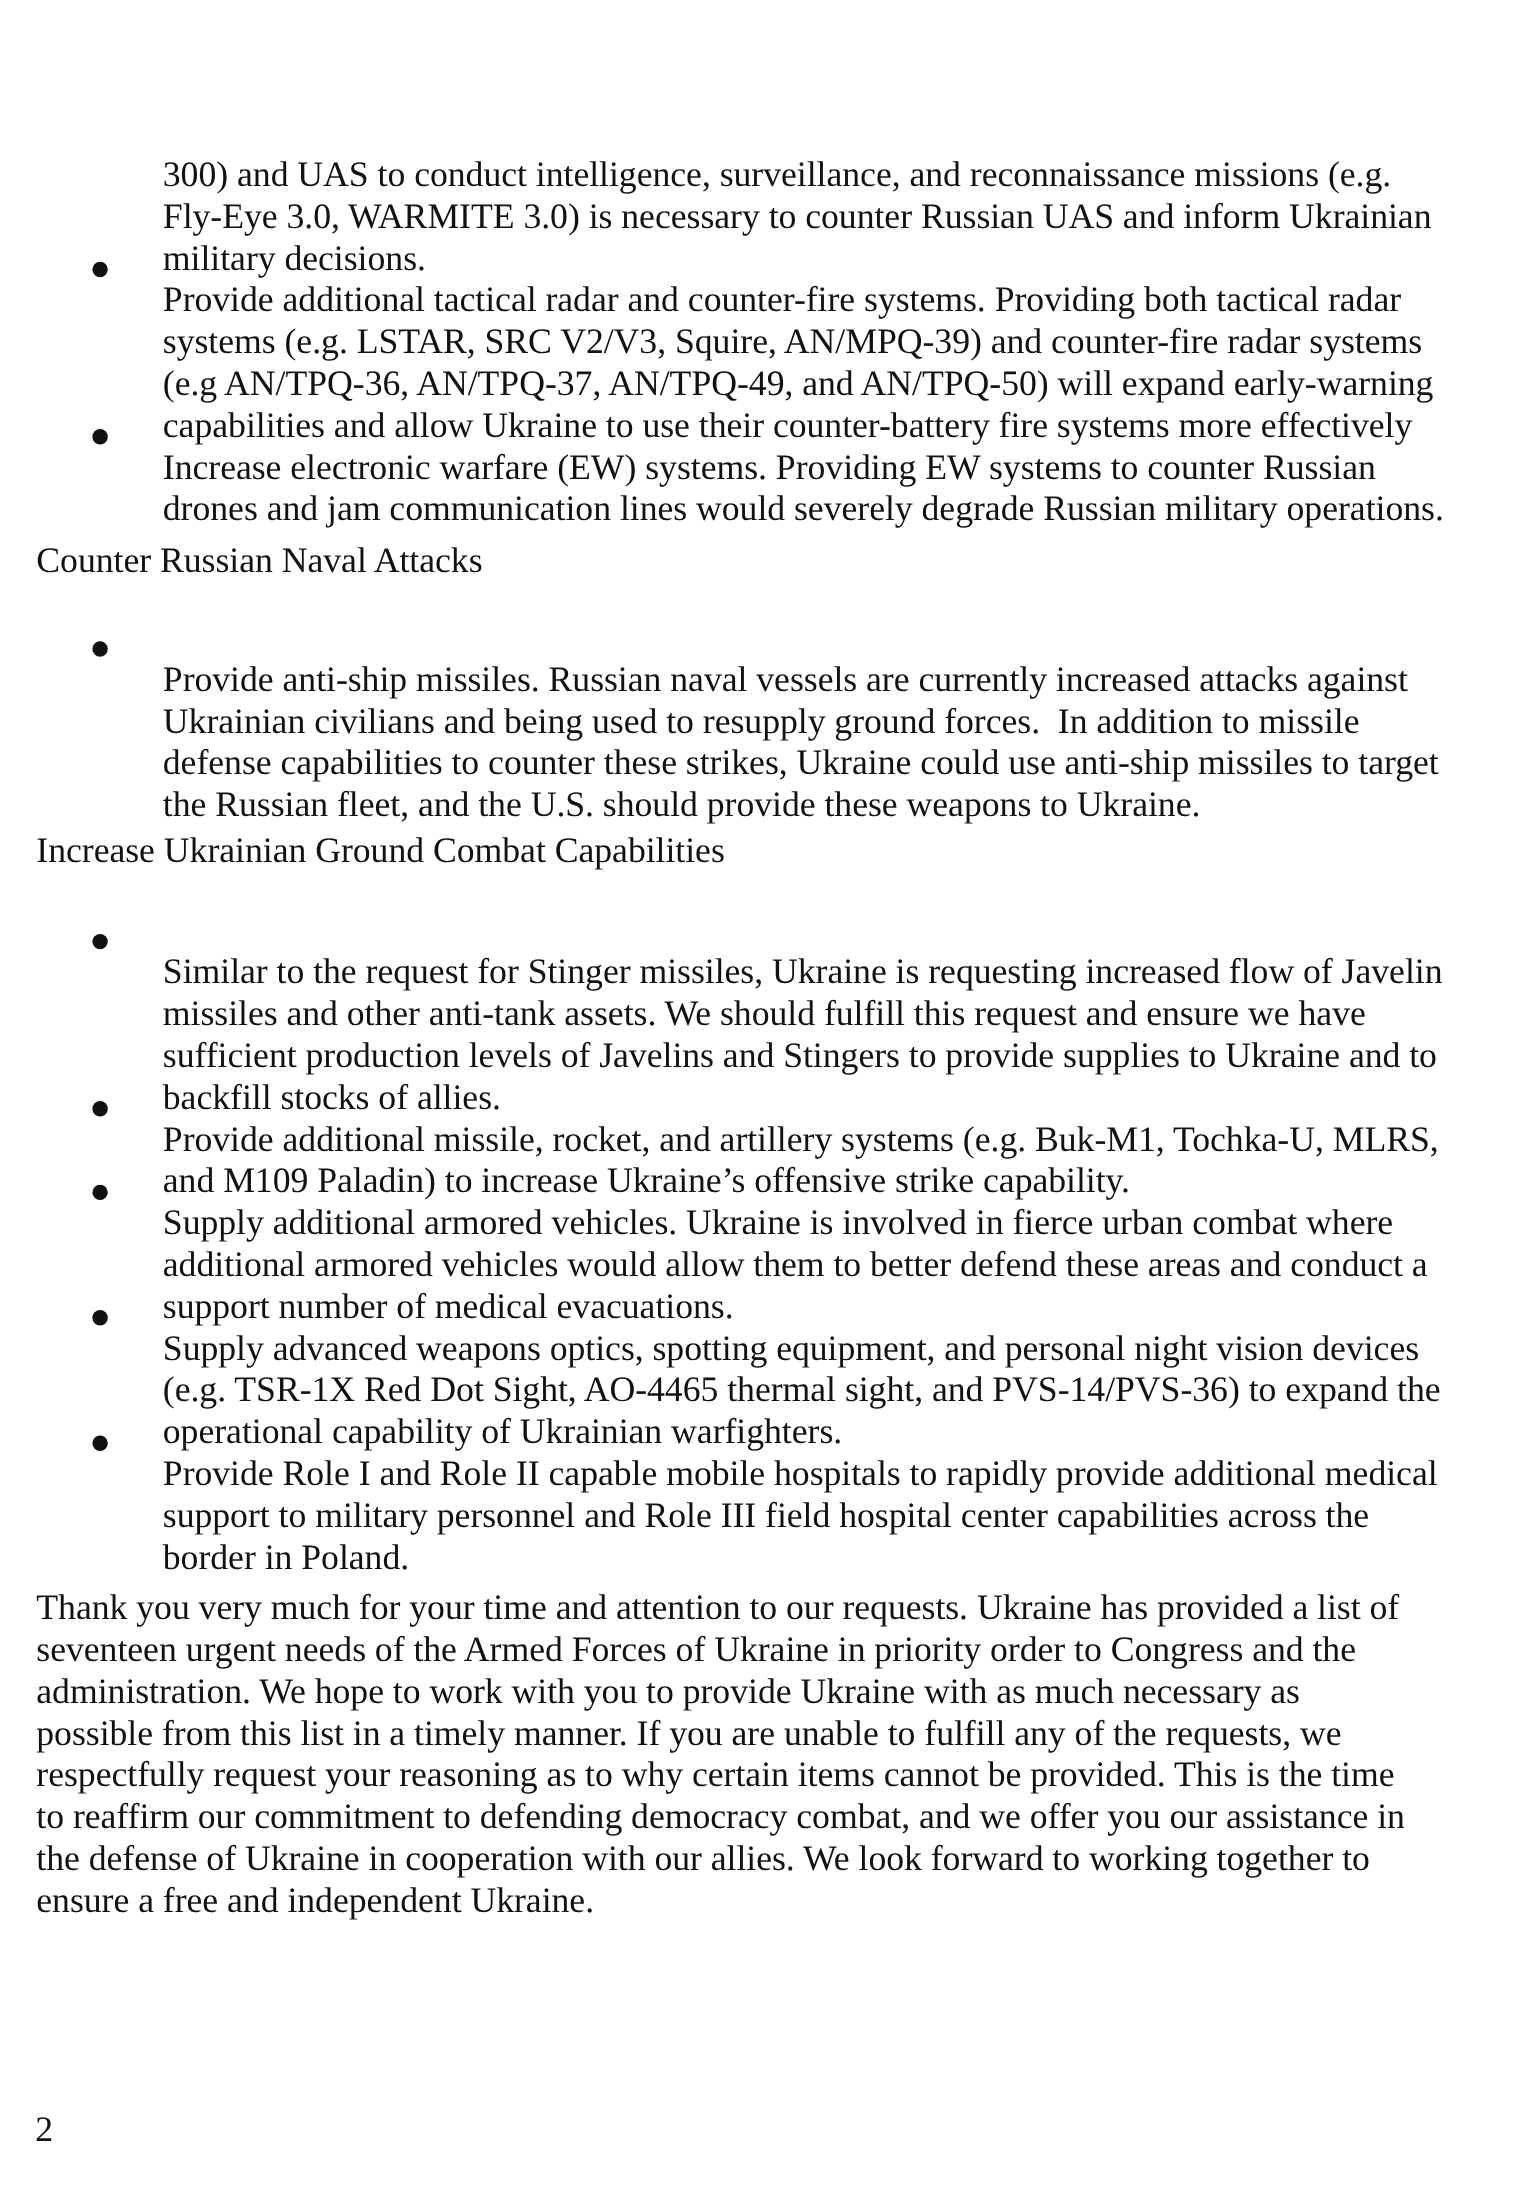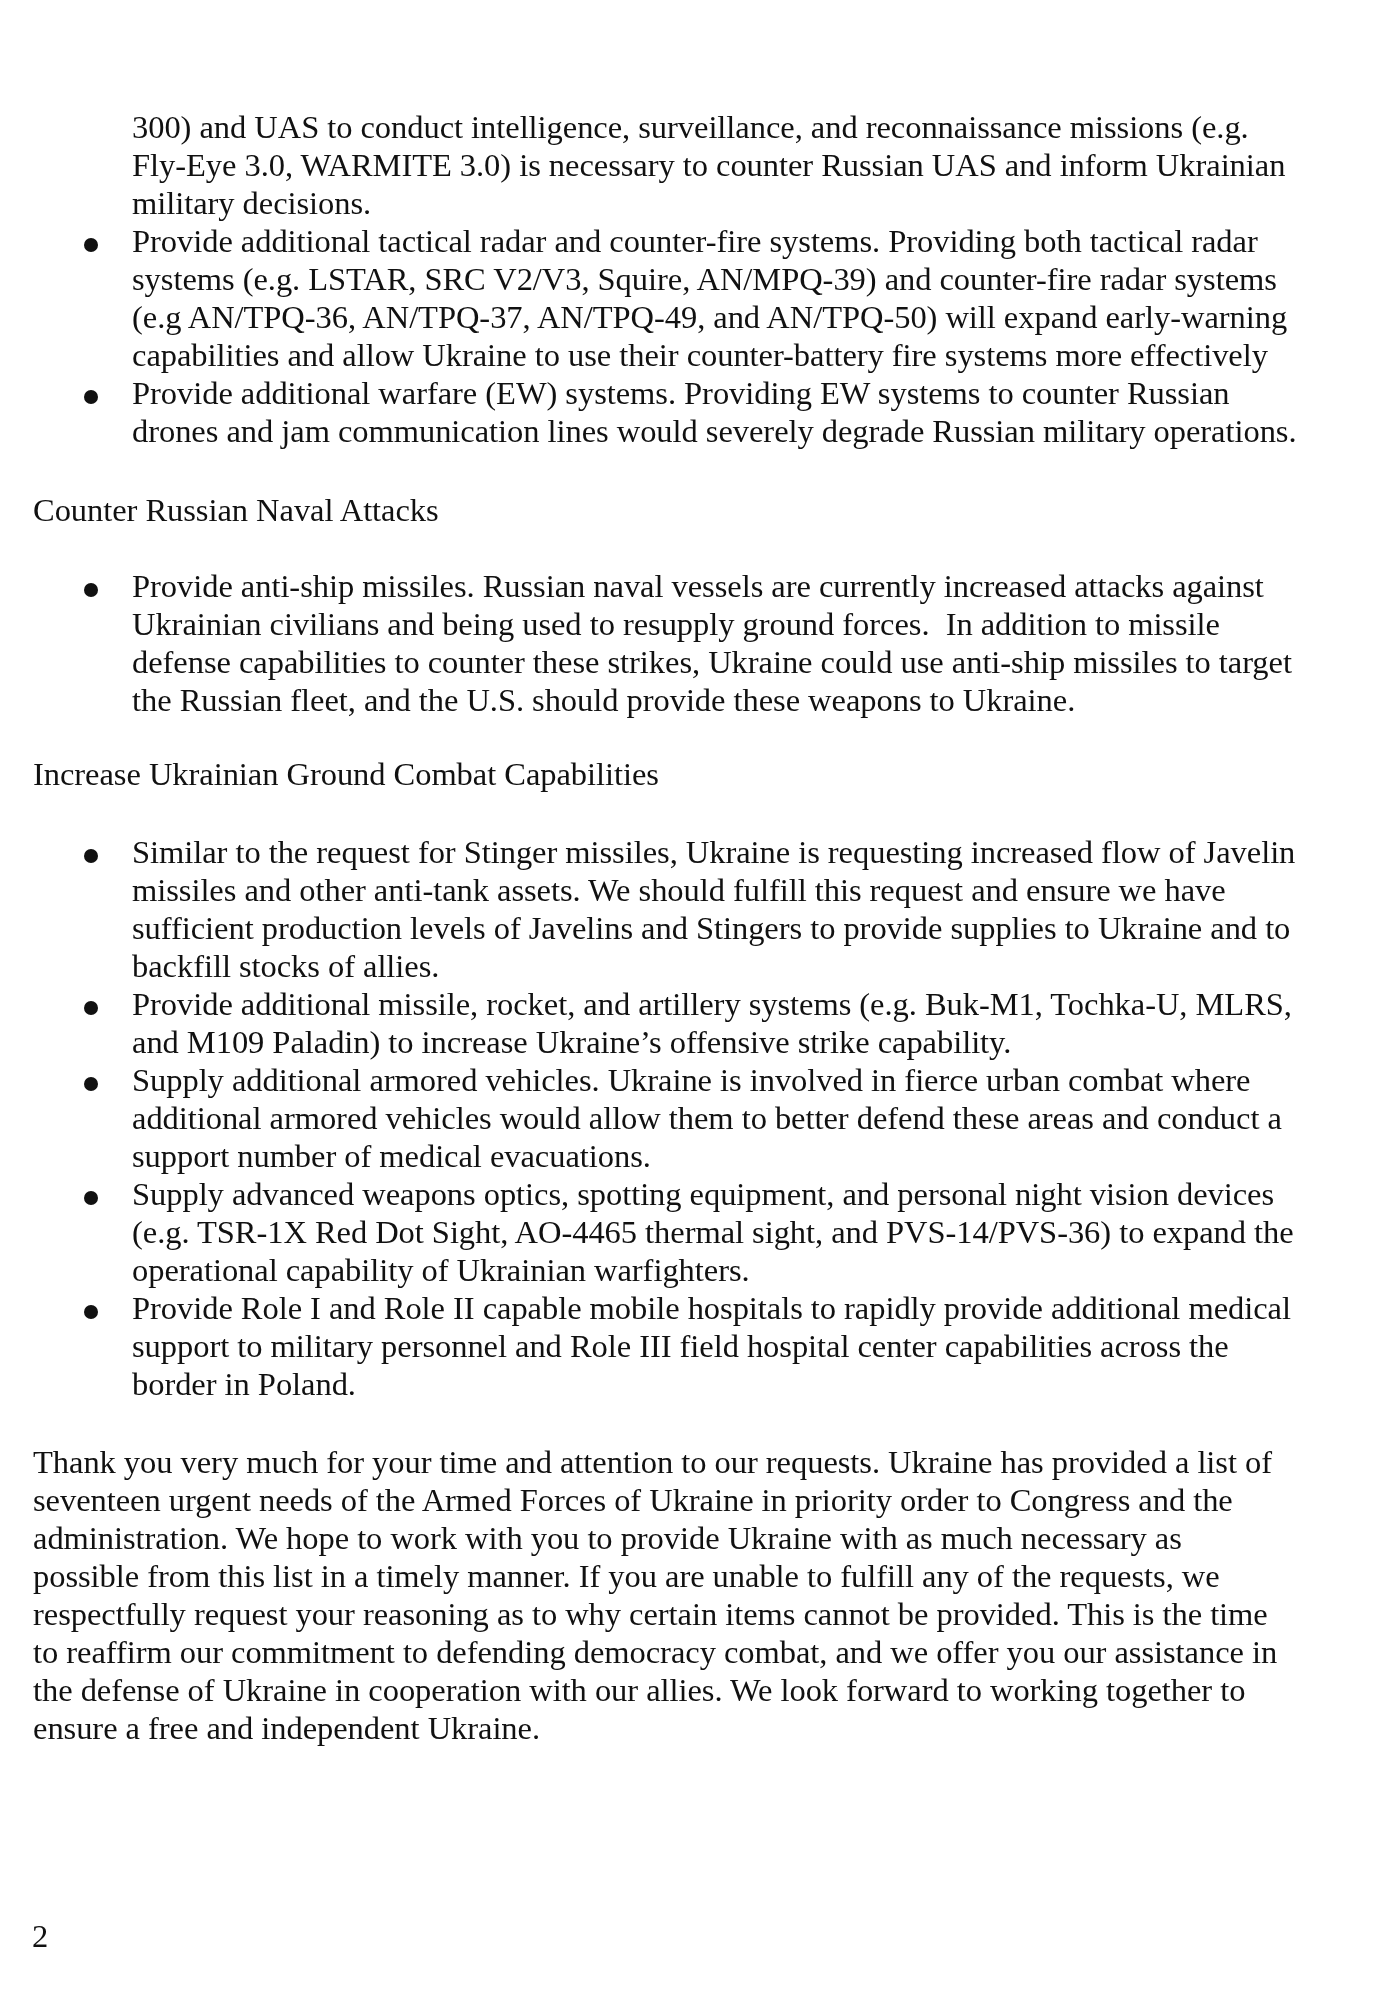--- a/index.html
+++ b/index.html
@@ -23,21 +23,21 @@
     background: #ffffff;
   }
   .ln {
     position: absolute;
     white-space: pre;
     font-size: 32.5px;
     line-height: 38px;
     height: 38px;
     letter-spacing: -0.05px;
   }
-  .ind { left: 132px; }
+  .ind { left: 148px; margin-top: 32px; }
   .flush { left: 33px; }
   .bullet {
     position: absolute;
     left: 84px;
     width: 14px;
     height: 14px;
     border-radius: 50%;
     background: #111111;
   }
   .pagenum {
@@ -62,21 +62,21 @@
   <div>
     <span class="bullet" style="top:238px"></span>
     <div class="ln ind" style="top:222px">Provide additional tactical radar and counter-fire systems. Providing both tactical radar</div>
     <div class="ln ind" style="top:260px">systems (e.g. LSTAR, SRC V2/V3, Squire, AN/MPQ-39) and counter-fire radar systems</div>
     <div class="ln ind" style="top:298px">(e.g AN/TPQ-36, AN/TPQ-37, AN/TPQ-49, and AN/TPQ-50) will expand early-warning</div>
     <div class="ln ind" style="top:336px">capabilities and allow Ukraine to use their counter-battery fire systems more effectively</div>
   </div>
 
   <div>
     <span class="bullet" style="top:390px"></span>
-    <div class="ln ind" style="top:374px">Provide additional warfare (EW) systems. Providing EW systems to counter Russian</div>
+    <div class="ln ind" style="top:374px">Increase electronic warfare (EW) systems. Providing EW systems to counter Russian</div>
     <div class="ln ind" style="top:412px">drones and jam communication lines would severely degrade Russian military operations.</div>
   </div>
 
   <div>
     <div class="ln flush" style="top:491px">Counter Russian Naval Attacks</div>
 
     <div>
       <span class="bullet" style="top:583px"></span>
       <div class="ln ind" style="top:567px">Provide anti-ship missiles. Russian naval vessels are currently increased attacks against</div>
       <div class="ln ind" style="top:605px">Ukrainian civilians and being used to resupply ground forces.  In addition to missile</div>

